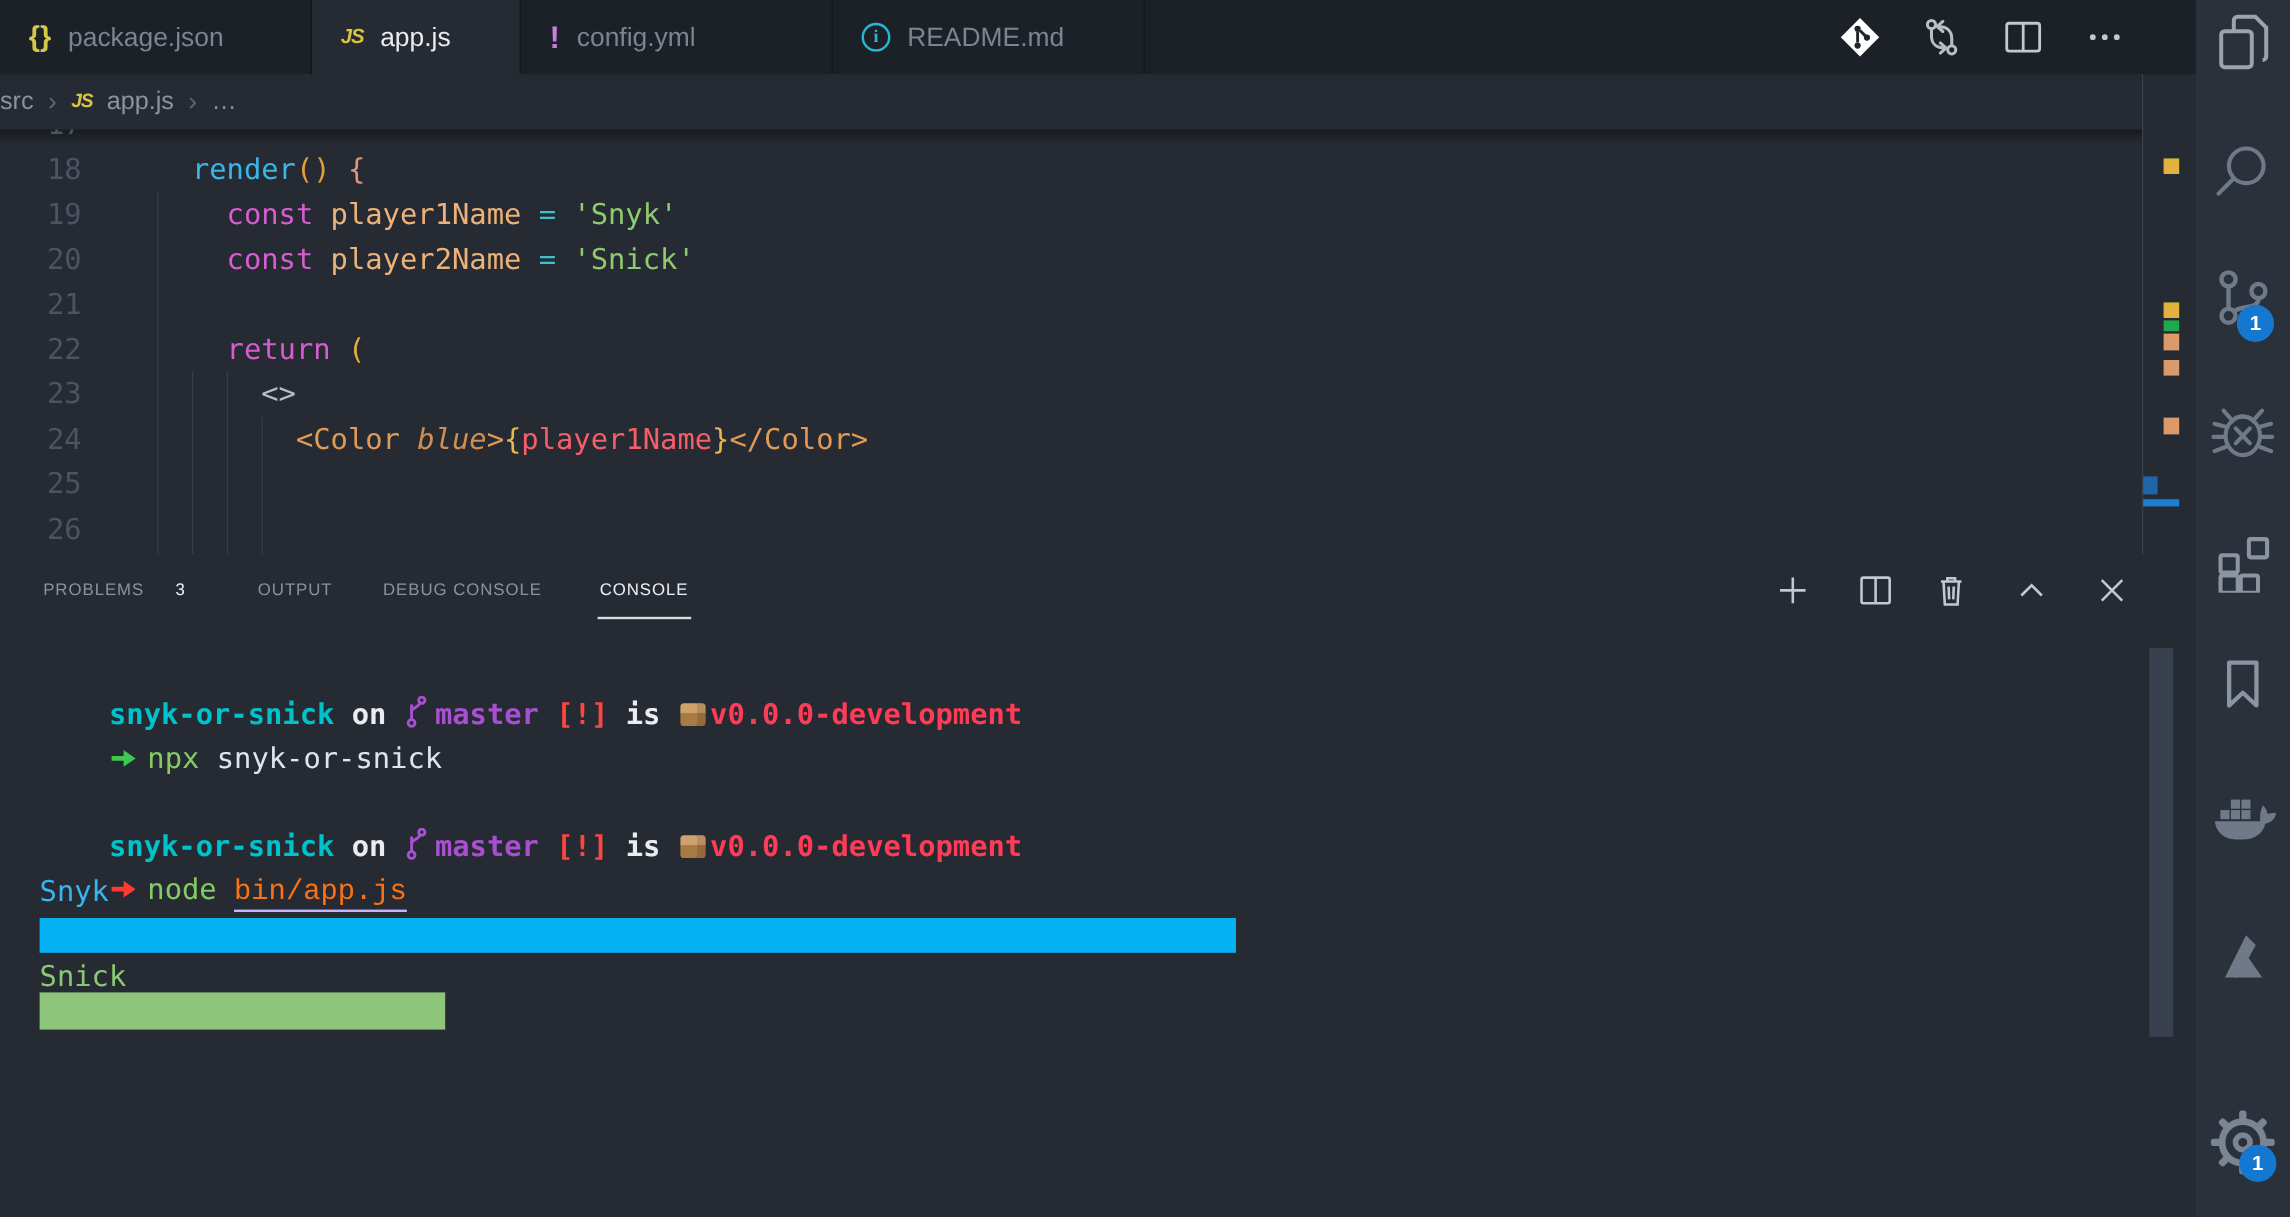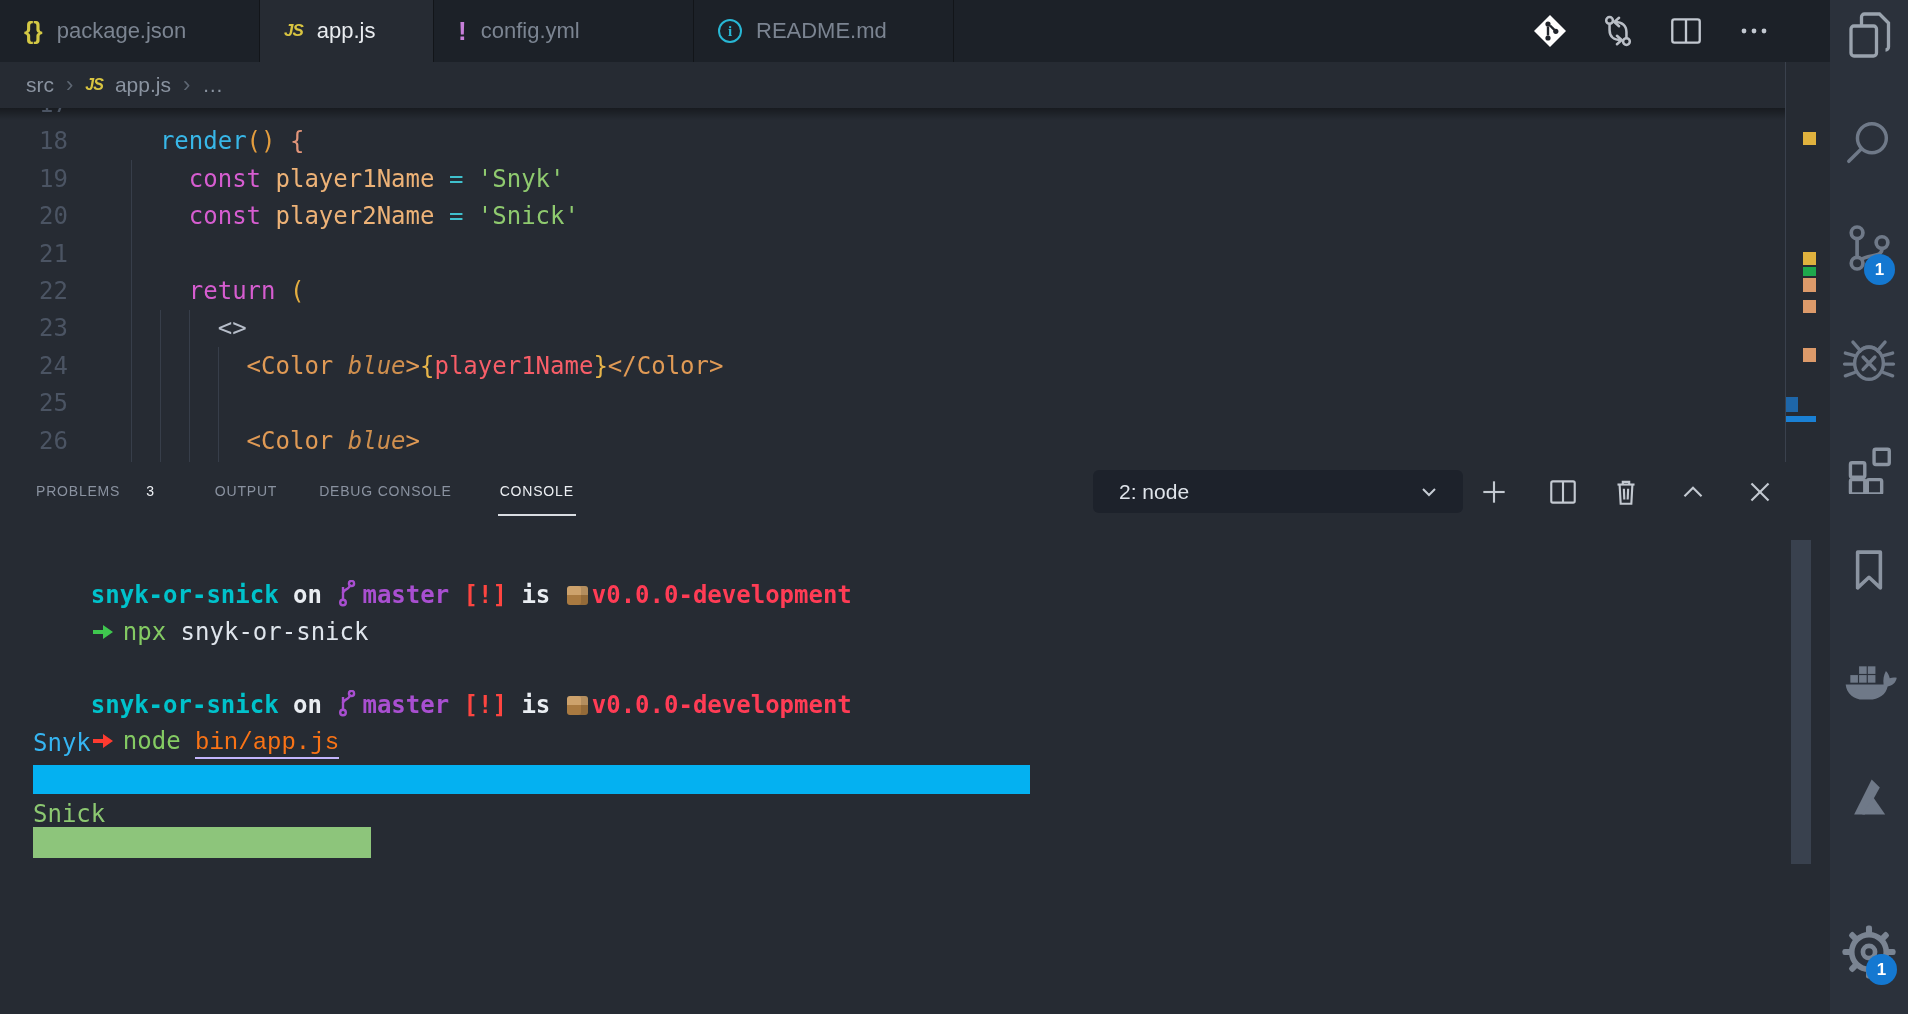--- a/index.html
+++ b/index.html
@@ -24,21 +24,21 @@
 
   
   #activitybar { left:1830px; top:0; width:78px; height:1014px; background:#2b313b; }
   .ab-item { position:absolute; left:0; width:78px; display:flex; justify-content:center; }
   .badge { position:absolute; width:31px; height:31px; border-radius:50%; background:#1478d1;
            color:#fff; font-size:17px; font-weight:bold; display:flex; align-items:center;
            justify-content:center; }
 
   
   #breadcrumb { left:0; top:62px; width:1785px; height:46px; display:flex; align-items:center;
-                gap:12px; padding-left:26px; color:#8a93a0; font-size:21px; background:#262b33; }
+                gap:12px; color:#8a93a0; font-size:21px; background:#262b33; }
   .bc-sep { color:#5d6672; font-size:22px; }
   #hdr-shadow { left:0; top:108px; width:1785px; height:12px;
                 background:linear-gradient(rgba(0,0,0,0.38), rgba(0,0,0,0)); pointer-events:none; }
 
   
   #editor { left:0; top:108px; width:1785px; height:354px; overflow:hidden;
             font-family:"DejaVu Sans Mono", monospace; font-size:24px; }
   #code-lines { position:absolute; left:0; top:-22px; width:100%; }
   .cl { display:flex; height:37.4px; line-height:37.4px; white-space:pre; }
   .ln { width:68px; text-align:right; color:#4b5463; flex:none; }
@@ -259,21 +259,21 @@
   <div id="code-lines">
     <div class="cl"><span class="ln">17</span><span class="code"></span></div>
     <div class="cl"><span class="ln">18</span><span class="code"><span>  </span><span class="c-fn">render</span><span class="c-paren">()</span><span class="c-brace"> {</span></span></div>
     <div class="cl"><span class="ln">19</span><span class="code"><span>    </span><span class="c-kw">const</span><span class="c-var"> player1Name</span><span class="c-op"> =</span><span class="c-str"> 'Snyk'</span></span></div>
     <div class="cl"><span class="ln">20</span><span class="code"><span>    </span><span class="c-kw">const</span><span class="c-var"> player2Name</span><span class="c-op"> =</span><span class="c-str"> 'Snick'</span></span></div>
     <div class="cl"><span class="ln">21</span><span class="code"></span></div>
     <div class="cl"><span class="ln">22</span><span class="code"><span>    </span><span class="c-kw">return</span><span class="c-par2"> (</span></span></div>
     <div class="cl"><span class="ln">23</span><span class="code"><span>      </span><span class="c-plain">&lt;&gt;</span></span></div>
     <div class="cl"><span class="ln">24</span><span class="code"><span>        </span><span class="c-tag">&lt;Color </span><span class="c-attr">blue</span><span class="c-tag">&gt;</span><span class="c-jbrace">{</span><span class="c-jvar">player1Name</span><span class="c-jbrace">}</span><span class="c-tag">&lt;/Color&gt;</span></span></div>
     <div class="cl"><span class="ln">25</span><span class="code"></span></div>
-    <div class="cl"><span class="ln">26</span><span class="code"><span>        </span><span class="c-tag">&lt;Color </span><span class="c-attr">blue</span><span class="c-tag">&gt;</span></span></div>
+    <div class="cl"><span class="ln">26</span></div>
   </div>
   <div class="guide" style="left:131px; top:52px;  height:302px"></div>
   <div class="guide" style="left:160px; top:202px; height:152px"></div>
   <div class="guide" style="left:189px; top:202px; height:152px"></div>
   <div class="guide" style="left:218px; top:239px; height:115px"></div>
 </div>
 
 <div id="ruler-border" class="abs"></div>
 <div class="mark" style="left:1803px; top:132px; width:13px; height:13px; background:#e0b23e"></div>
 <div class="mark" style="left:1803px; top:252px; width:13px; height:13px; background:#e0b23e"></div>
@@ -286,26 +286,20 @@
 
 <div id="panel" class="abs">
   <div id="panel-tabs">
     <span class="ptab">PROBLEMS</span>
     <span id="problems-count">3</span>
     <span class="ptab" style="margin-left:60px">OUTPUT</span>
     <span class="ptab" style="margin-left:42px">DEBUG CONSOLE</span>
     <span class="ptab active" style="margin-left:46px">CONSOLE</span>
   </div>
 
-  <div id="term-selector">
-    <span>2: node</span>
-    <svg width="24" height="24" viewBox="0 0 24 24" fill="none" stroke="#c6ccd4" stroke-width="2">
-      <path d="M6 9 L12 15 L18 9"></path>
-    </svg>
-  </div>
 
   <span class="panel-btn" style="left:1477px">
     <svg width="32" height="32" viewBox="0 0 30 30" stroke="#c3c9d1" stroke-width="2">
       <line x1="15" y1="5" x2="15" y2="25"></line>
         <line x1="5" y1="15" x2="25" y2="15"></line>
     </svg>
   </span>
   <span class="panel-btn" style="left:1546px">
     <svg width="32" height="32" viewBox="0 0 30 30" fill="none" stroke="#c3c9d1" stroke-width="2">
       <rect x="4" y="5" width="22" height="20" rx="1.5"></rect>

